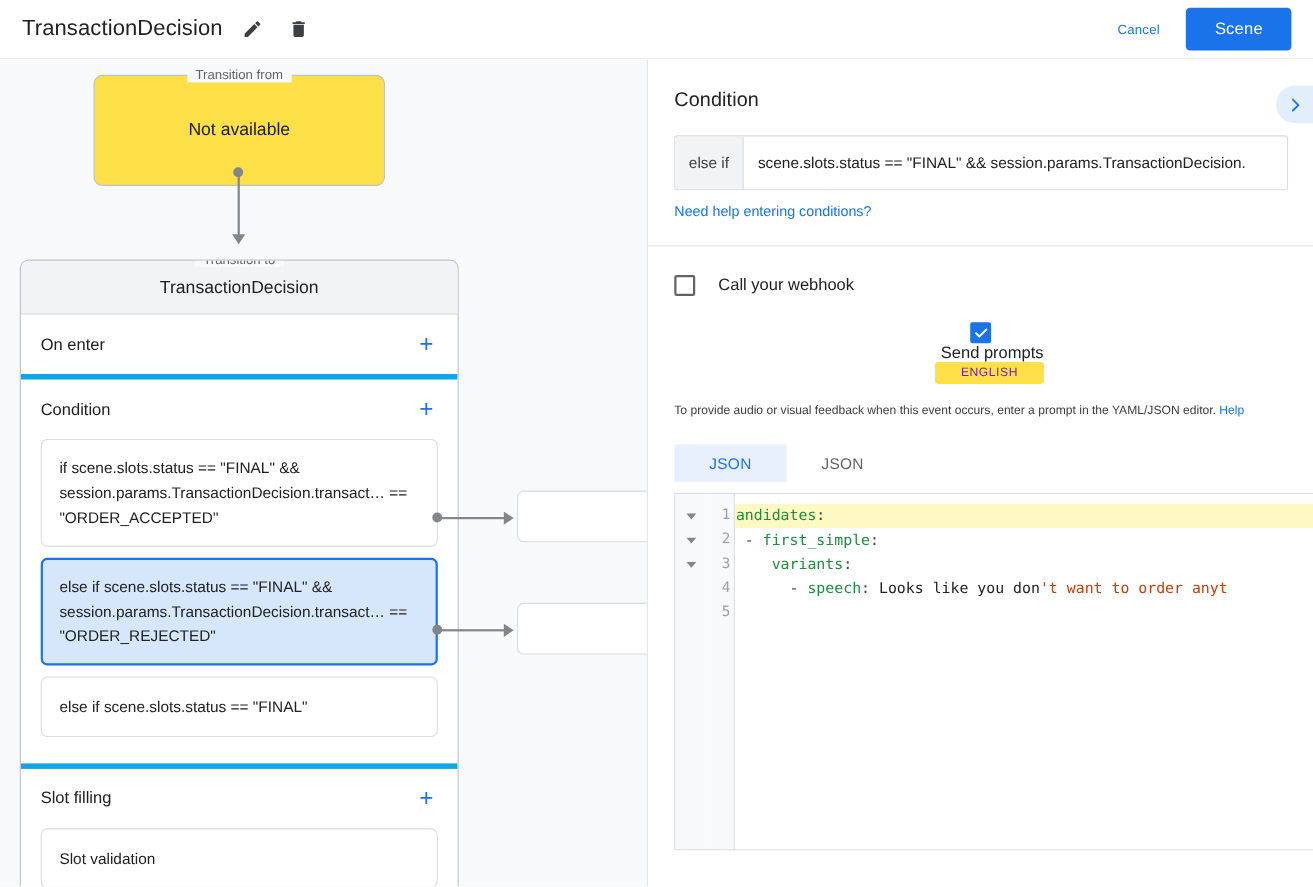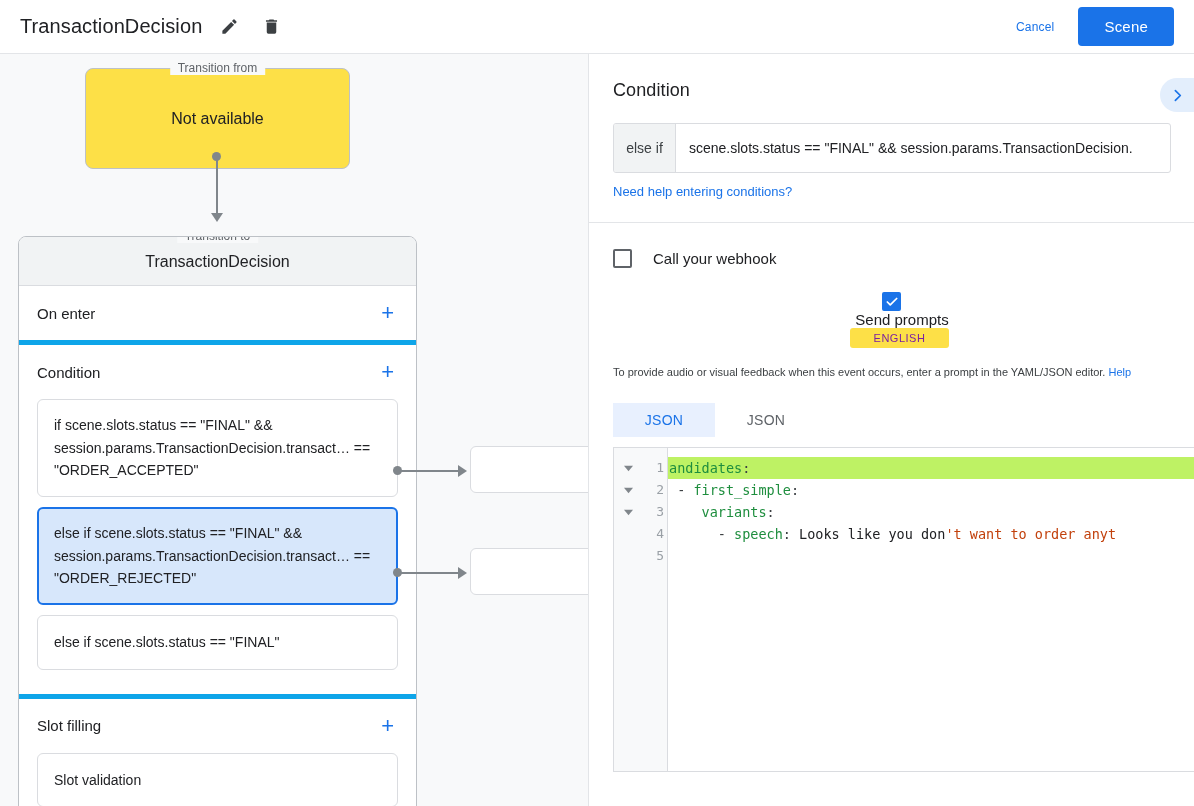--- a/index.html
+++ b/index.html
@@ -193,21 +193,21 @@
   .ed-gutter {
     width: 26px; background: #f8f9fa; border-right: 1px solid #dadce0;
     padding-top: 9px; text-align: right; padding-right: 3px;
     color: #9aa0a6; font-size: 13px; line-height: 22px;
   }
   .ed-code {
     flex: 1; padding-top: 9px; line-height: 22px; white-space: pre;
     overflow: hidden; position: relative;
   }
   .ed-line { height: 22px; padding-left: 1px; }
-  .ed-line.hl { background: #bef264; }
+  .ed-line.hl { background: #fef9c3; }
   .yk { color: #1e8e3e; }
   .ypunct { color: #3c4043; }
   .ystr { color: #202124; }
   .yerr { color: #c2410c; }
 </style>
 </head>
 <body>
 
 <div class="app">
 

